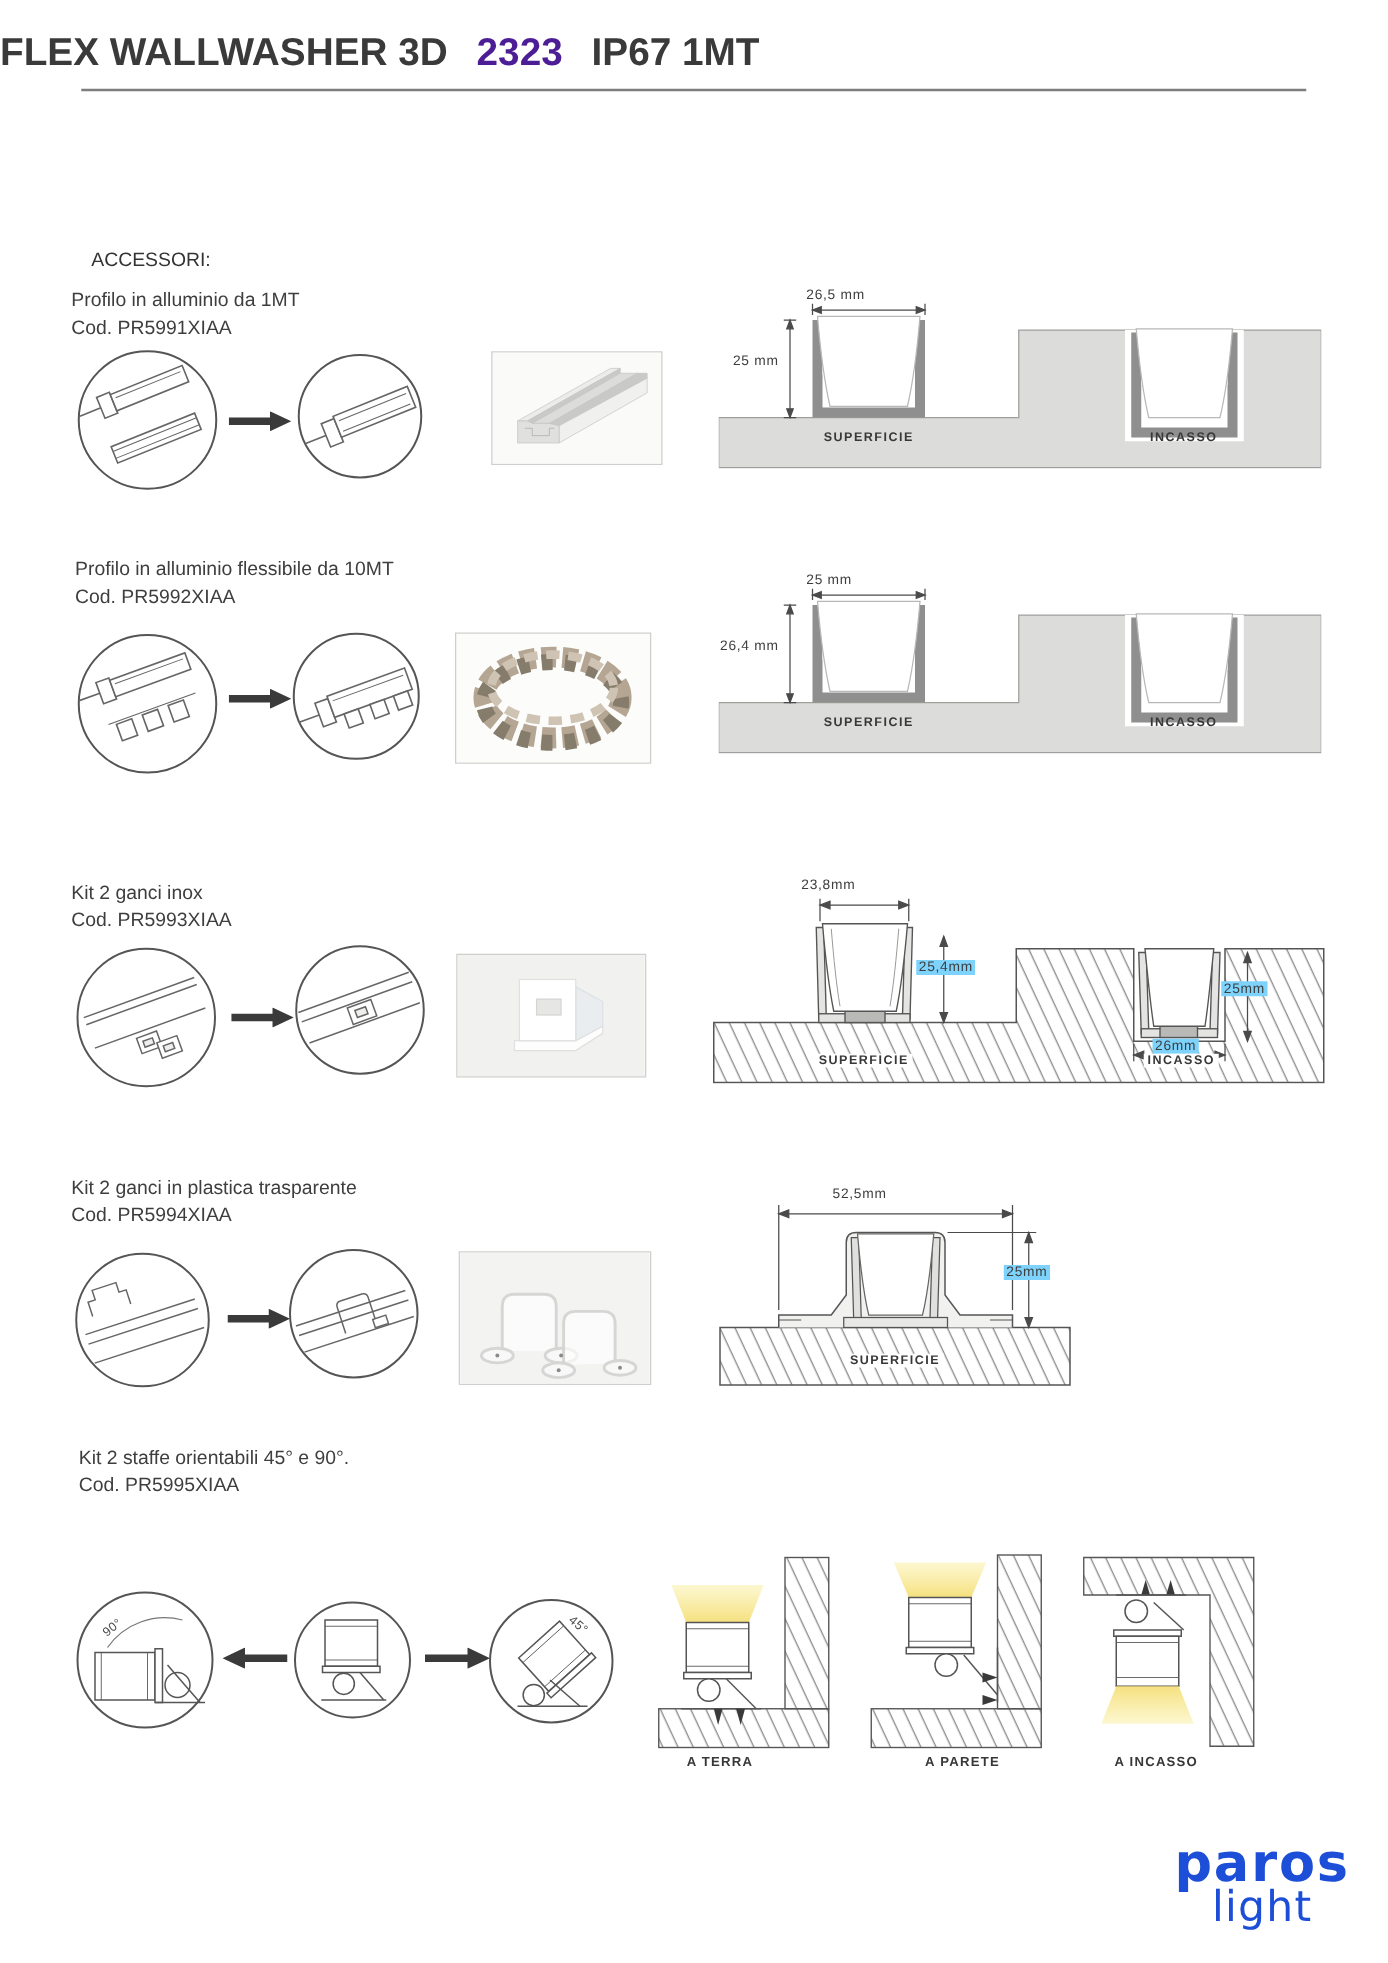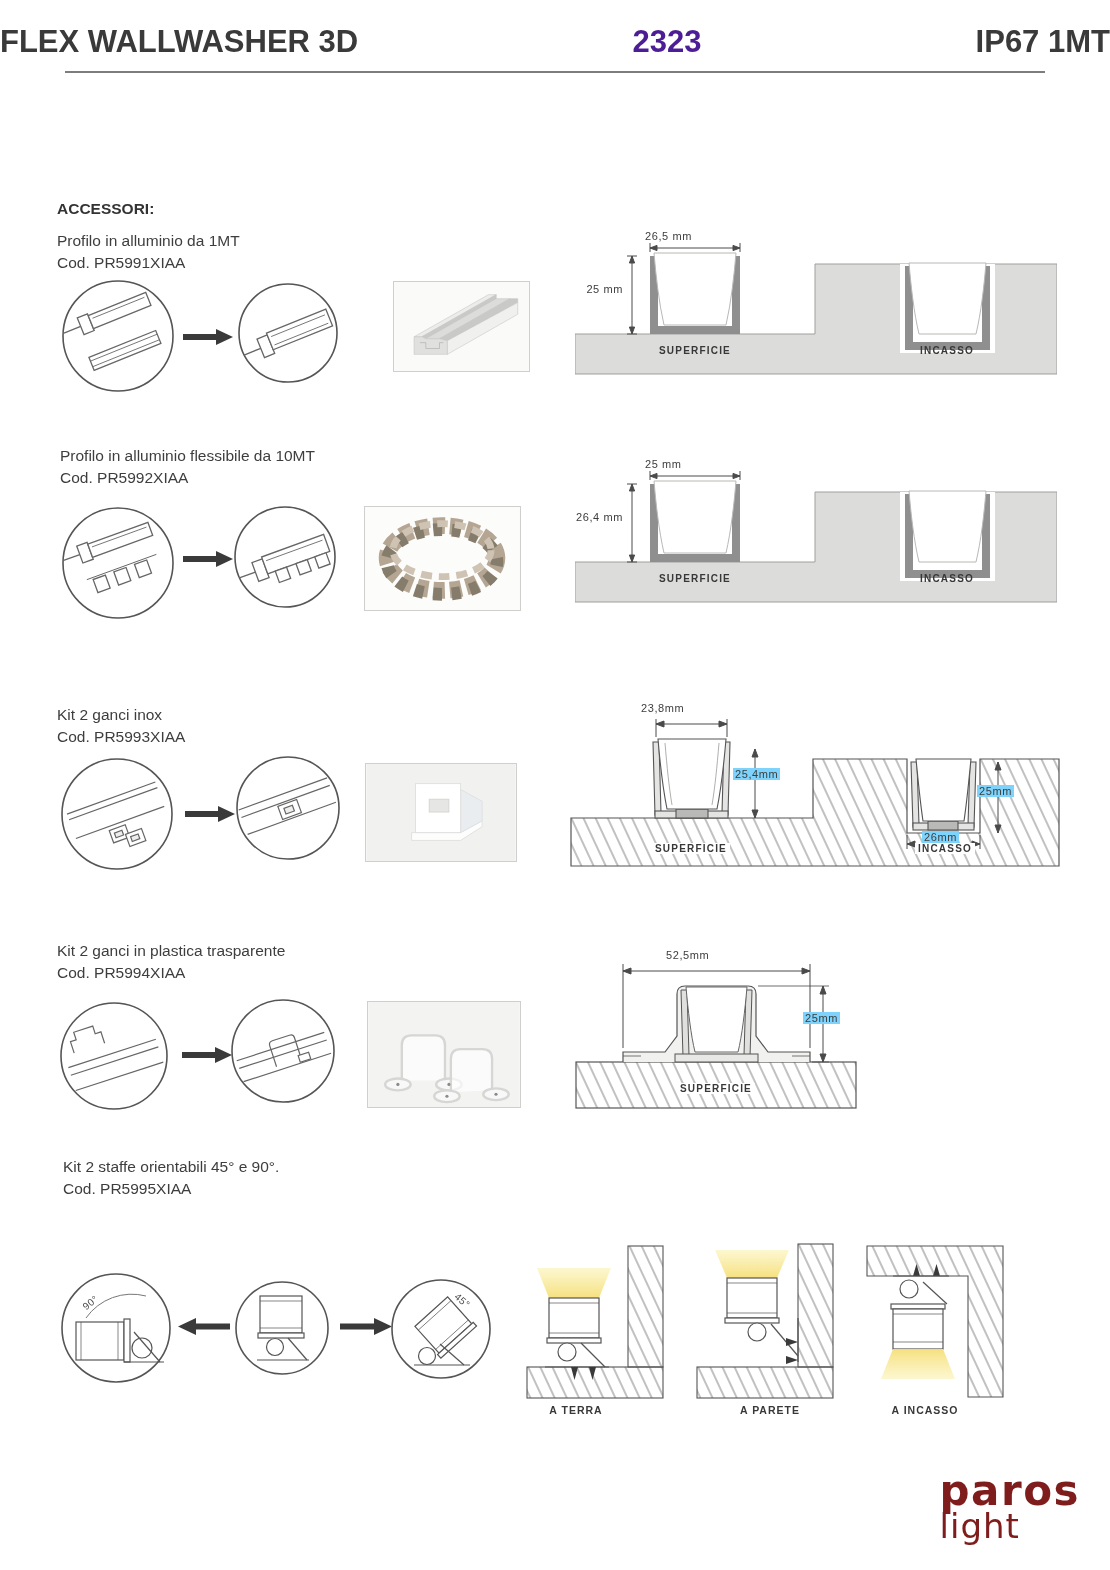--- a/index.html
+++ b/index.html
@@ -1,34 +1,34 @@
 <!DOCTYPE html>
 <html><head>
 <meta charset="utf-8">
 <style>
   *{margin:0;padding:0;box-sizing:border-box}
   html,body{background:#fff}
   .page{position:relative;width:1110px;height:1570px;background:#ffffff;
         font-family:"Liberation Sans",sans-serif;color:#3e3e3e;overflow:hidden}
-  .title{position:absolute;top:24px;left:0;width:100%;display:flex;justify-content:space-between;
-         align-items:baseline;gap:9px;font-size:31px;color:#3a3a3a}
+  .title{position:absolute;top:24px;left:0;width:100%;display:flex;justify-content:flex-start;
+         align-items:baseline;gap:23px;font-size:31px;color:#3a3a3a}
   .title .accent{color:#4c1d95;font-weight:700}
   .rule{position:absolute;top:71px;left:65px;width:980px;border-top:2px solid #7d7d7d}
-  .heading{position:absolute;left:57px;top:200px;font-size:15.5px;font-weight:700;color:#333}
+  .heading{position:absolute;left:73px;top:200px;font-size:15.5px;font-weight:400;color:#333}
   .caption{position:absolute;font-size:15.5px;line-height:1.45;color:#3e3e3e}
   .circ,.arrow,.photo,.diag,.msvg{position:absolute}
   .photo{border:1px solid #cfcfcd;background:#fbfbfa}
   .dim{position:absolute;font-size:11px;letter-spacing:.6px;color:#3d3d3d;text-align:left;white-space:nowrap}
   .dim.right{text-align:right}
   .dim.bg{background:#7dd3fc;padding:0 2px}
   .seclab{position:absolute;font-size:10px;font-weight:700;letter-spacing:1.2px;color:#383838;text-align:center}
   .seclab.bg span{background:#fff;padding:0 3px}
   .mountlab{position:absolute;font-size:10.5px;font-weight:700;letter-spacing:1px;color:#383838;text-align:center;width:100px}
   .anglelab{position:absolute;font-size:10px;color:#4a4a4a;letter-spacing:.5px}
-  .brand{position:absolute;right:30px;top:1472px;text-align:left;color:#7f1d1d;line-height:.92;
+  .brand{position:absolute;right:30px;top:1472px;text-align:center;color:#1d4ed8;line-height:.92;
          font-family:"DejaVu Sans",sans-serif}
   .brand .b1{font-size:42px;font-weight:700;letter-spacing:1.5px}
   .brand .b2{font-size:34px;font-weight:400;letter-spacing:1px}
 </style>
 </head>
 <body>
 
 <div class="page">
 
   <svg width="0" height="0" style="position:absolute">

